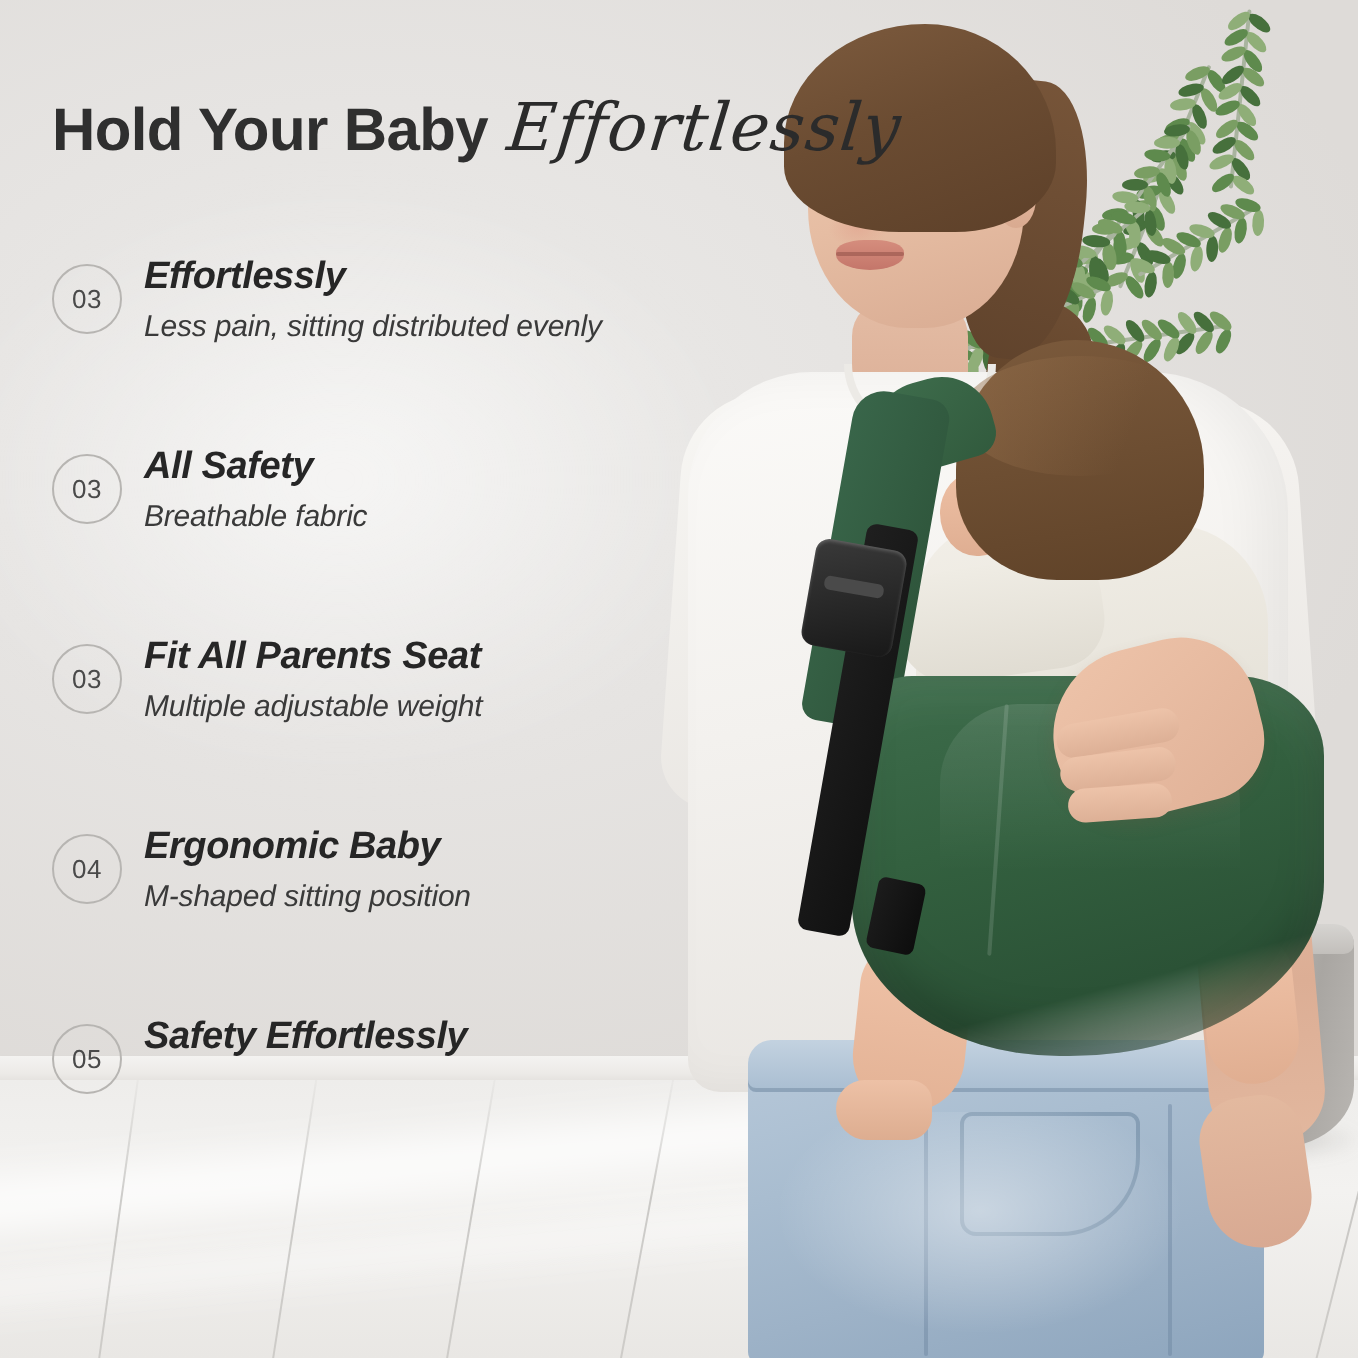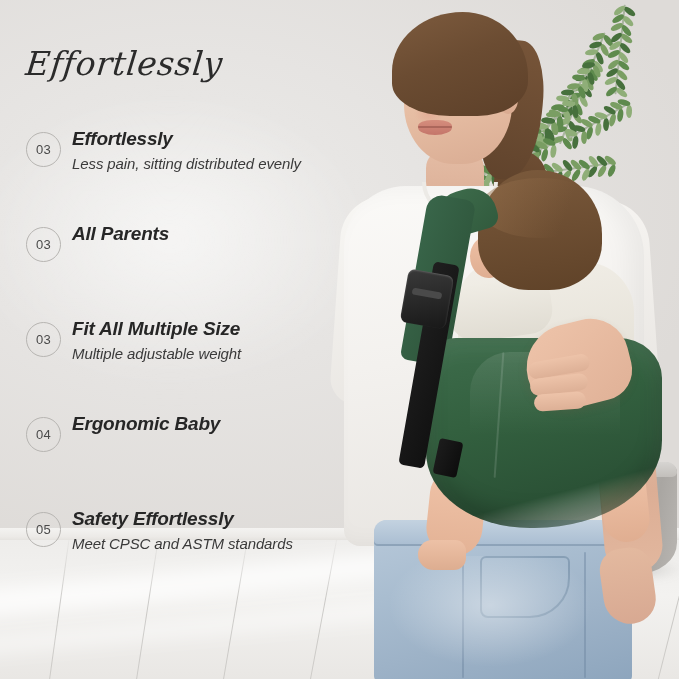--- a/index.html
+++ b/index.html
@@ -641,42 +641,44 @@
     <div class="buckle-slot"></div>
     <div class="webbing-tail"></div>
 
     <div class="hand-hold"></div>
     <div class="finger" style="left:198px;top:358px;width:62px;transform:rotate(-10deg);"></div>
     <div class="finger" style="left:200px;top:376px;width:58px;transform:rotate(-7deg);"></div>
     <div class="finger" style="left:204px;top:393px;width:52px;transform:rotate(-4deg);"></div>
   </div>
 
   <div class="headline">
+    <span class="bold">Hold Your Baby</span>
     <span class="script">Effortlessly</span>
   </div>
 
   <div class="features">
     <div class="feature">
       <div class="badge">03</div>
       <div class="f-title">Effortlessly</div>
       <div class="f-sub">Less pain, sitting distributed evenly</div>
     </div>
     <div class="feature">
       <div class="badge">03</div>
-      <div class="f-title">All Parents</div>
+      <div class="f-title">All Safety</div>
+      <div class="f-sub">Breathable fabric</div>
     </div>
     <div class="feature">
       <div class="badge">03</div>
-      <div class="f-title">Fit All Multiple Size</div>
+      <div class="f-title">Fit All Parents Seat</div>
       <div class="f-sub">Multiple adjustable weight</div>
     </div>
     <div class="feature">
       <div class="badge">04</div>
       <div class="f-title">Ergonomic Baby</div>
+      <div class="f-sub">M-shaped sitting position</div>
     </div>
     <div class="feature">
       <div class="badge">05</div>
       <div class="f-title">Safety Effortlessly</div>
-      <div class="f-sub">Meet CPSC and ASTM standards</div>
     </div>
   </div>
 
 </div>
 
 </body></html>

